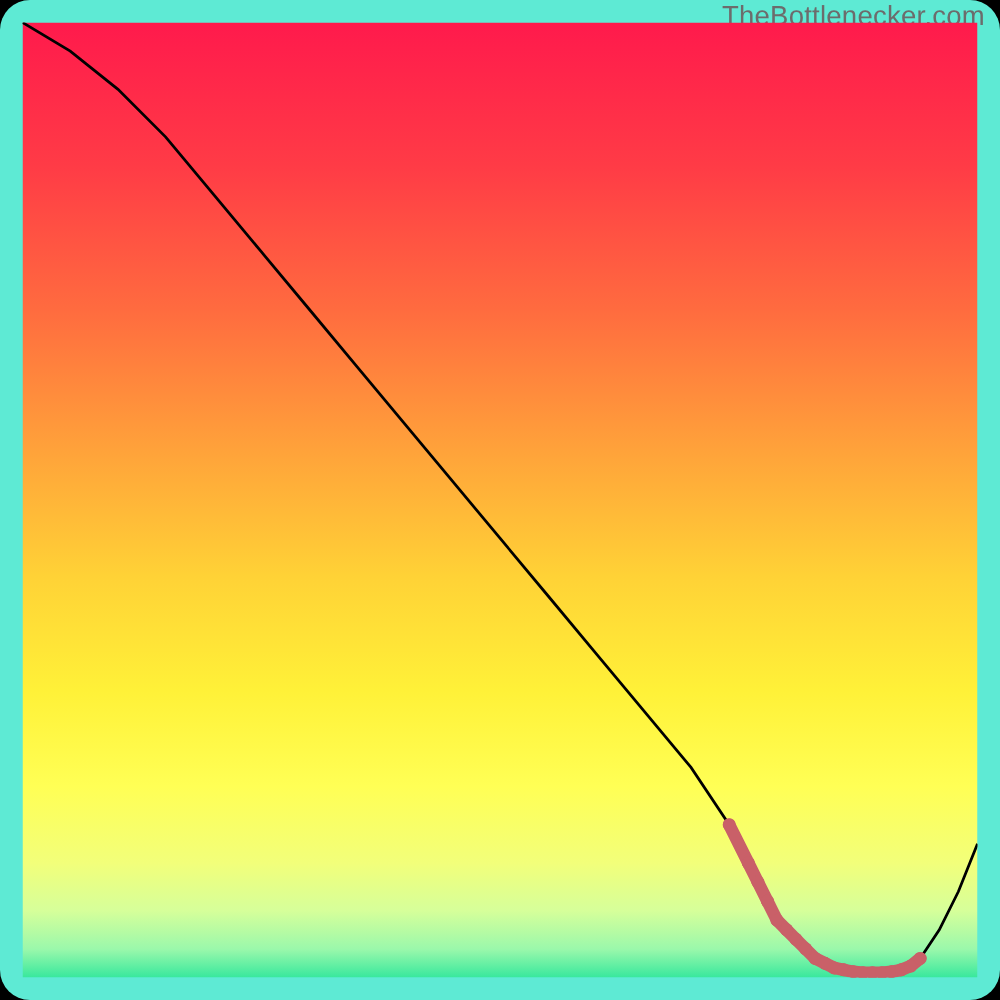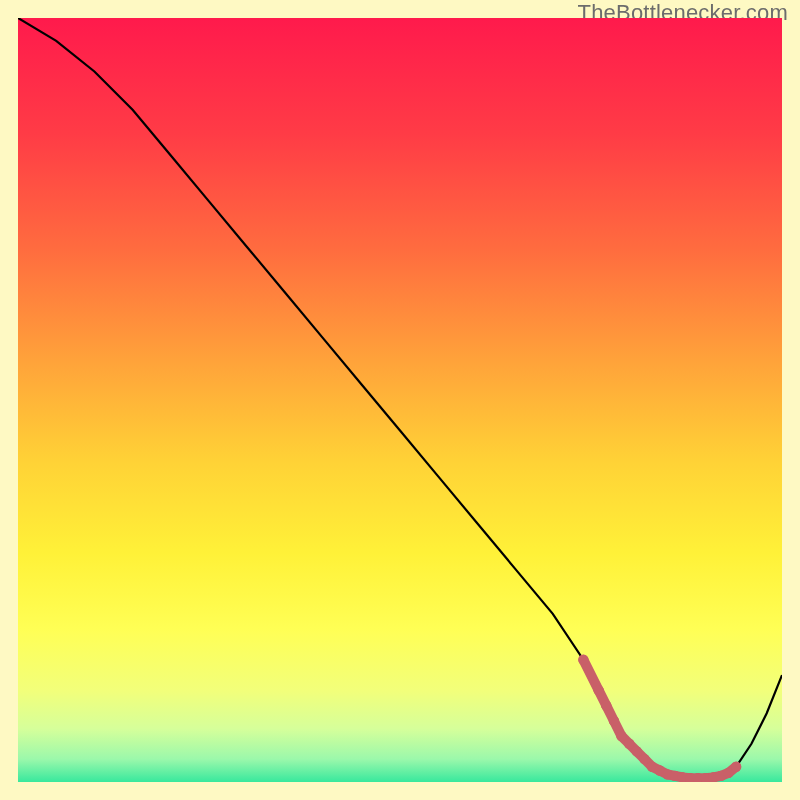--- a/index.html
+++ b/index.html
@@ -7,21 +7,22 @@
     padding: 0;
     width: 800px;
     height: 800px;
     background: #000;
     overflow: hidden;
   }
   .stage {
     position: relative;
     width: 800px;
     height: 800px;
-    background: #fef9c3;
+    background: #5eead4;
+    border-radius: 24px;
   }
   .plot {
     position: absolute;
     left: 18px;
     top: 18px;
     width: 764px;
     height: 764px;
   }
   .watermark {
     position: absolute;

